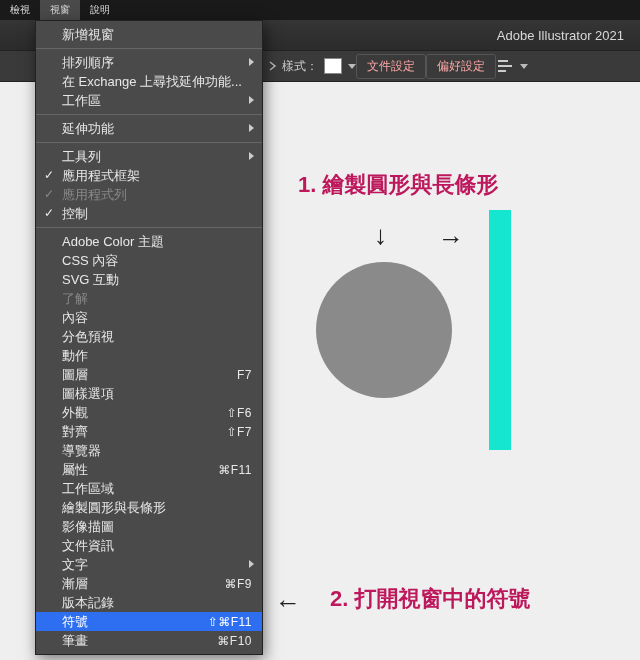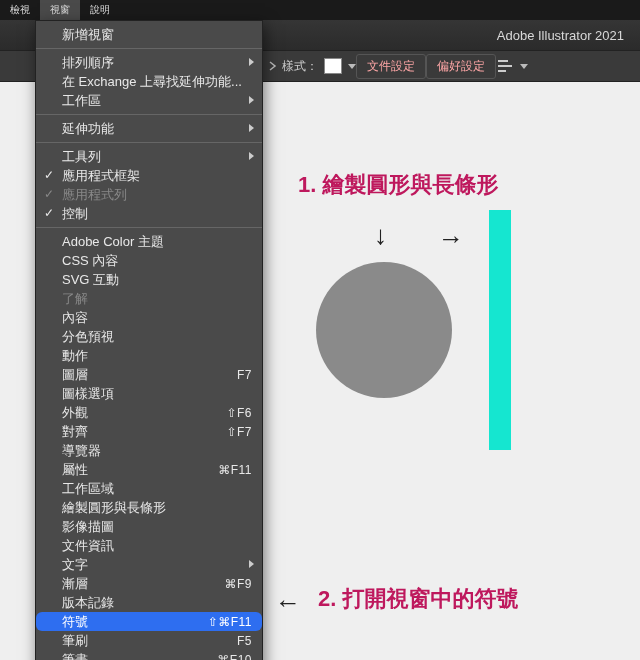--- a/index.html
+++ b/index.html
@@ -101,21 +101,20 @@
     height: 19px;
     display: flex;
     align-items: center;
     padding: 0 10px 0 26px;
     position: relative;
     white-space: nowrap;
   }
   .menu-row.highlight {
     background: #2e6ef0;
     color: #fff;
-    border-radius: 6px;
   }
   .menu-row.disabled { color: #888; }
   .menu-row .check {
     position: absolute; left: 8px; top: 2px;
     font-size: 12px;
   }
   .menu-row .label { flex: 1; }
   .menu-row .sc {
     font-size: 12px;
     color: inherit;
@@ -206,21 +205,21 @@
 <div class="canvas">
   <div class="annot" style="left:298px; top:88px;">1. 繪製圓形與長條形</div>
 
   <span class="arrow-down" style="left:374px; top:138px;">↓</span>
   <span class="arrow-right" style="left:438px; top:138px;">→</span>
 
   <div class="circle" style="left:316px; top:180px;"></div>
   <div class="bar" style="left:489px; top:128px;"></div>
 
   <span class="arrow-left" style="left:275px; top:502px;">←</span>
-  <div class="annot" style="left:318px; top:502px;">2. 打開視窗中的符號</div>
+  <div class="annot" style="left:330px; top:502px;">2. 打開視窗中的符號</div>
 </div>
 
 <div class="menu-panel" id="menu-panel">
     <div class="menu-row">
       <span class="label">新增視窗</span>
     </div>
     <div class="menu-sep"></div>
     <div class="menu-row">
       <span class="label">排列順序</span>
       <span class="sub"></span>
@@ -319,20 +318,16 @@
       <span class="sc">⌘F9</span>
     </div>
     <div class="menu-row">
       <span class="label">版本記錄</span>
     </div>
     <div class="menu-row highlight">
       <span class="label">符號</span>
       <span class="sc">⇧⌘F11</span>
     </div>
     <div class="menu-row">
-      <span class="label">筆刷</span>
-      <span class="sc">F5</span>
-    </div>
-    <div class="menu-row">
       <span class="label">筆畫</span>
       <span class="sc">⌘F10</span>
     </div>
   </div>
 
 </body></html>

